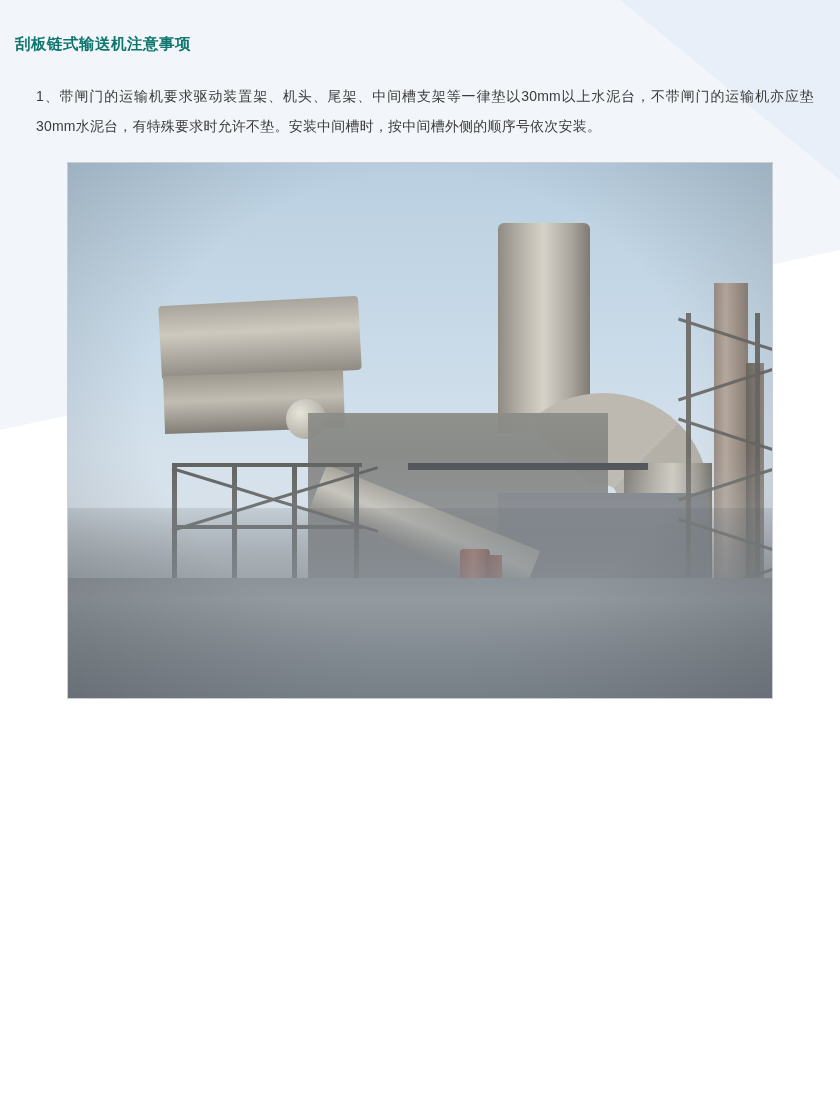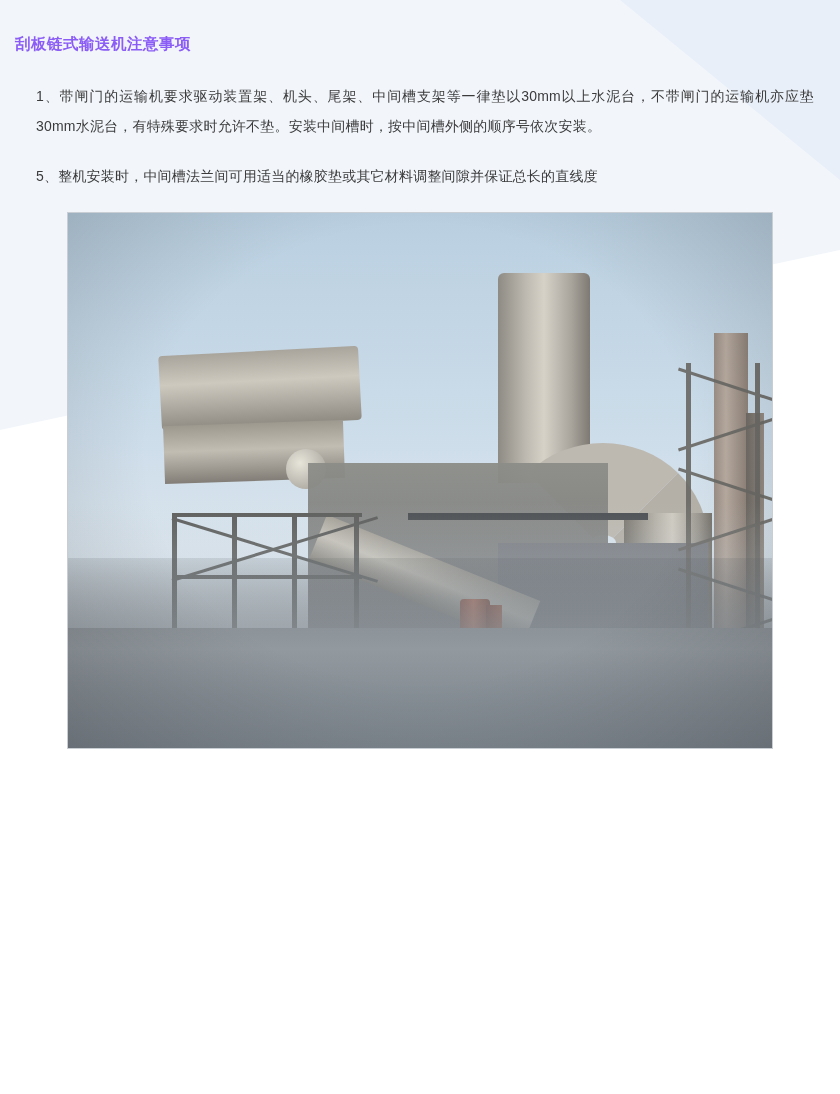--- a/index.html
+++ b/index.html
@@ -313,25 +313,24 @@
 <div class="bg-band">
   <svg class="poly" width="840" height="470" viewBox="0 0 840 470" preserveAspectRatio="none" aria-hidden="true">
     <polygon points="0,0 840,0 840,300 0,470" fill="#f2f6fb"></polygon>
     <polygon points="620,0 840,0 840,180" fill="#e8eff8"></polygon>
     <polygon points="0,430 840,250 840,470 0,470" fill="#ffffff"></polygon>
   </svg>
 </div>
 
 <div class="page">
 
-  <h1 class="doc-title" style="color: #8b5cf6; padding-left: 15px;">刮板链式输送机注意事项</h1>
+  <h1 class="doc-title" style="color: #0f766e; padding-left: 15px;">刮板链式输送机注意事项</h1>
 
   <div class="body-copy">
     <p class="para">1、带闸门的运输机要求驱动装置架、机头、尾架、中间槽支架等一律垫以30mm以上水泥台，不带闸门的运输机亦应垫30mm水泥台，有特殊要求时允许不垫。安装中间槽时，按中间槽外侧的顺序号依次安装。</p>
-    <p class="para">5、整机安装时，中间槽法兰间可用适当的橡胶垫或其它材料调整间隙并保证总长的直线度</p>
   </div>
 
   <figure class="photo-wrap" aria-label="工业厂区刮板链式输送机及除尘管道现场照片">
     <div class="sky"></div>
 
     <div class="duct-left"></div>
     <div class="duct-left2"></div>
     <div class="disc"></div>
 
     <div class="duct-vert"></div>

